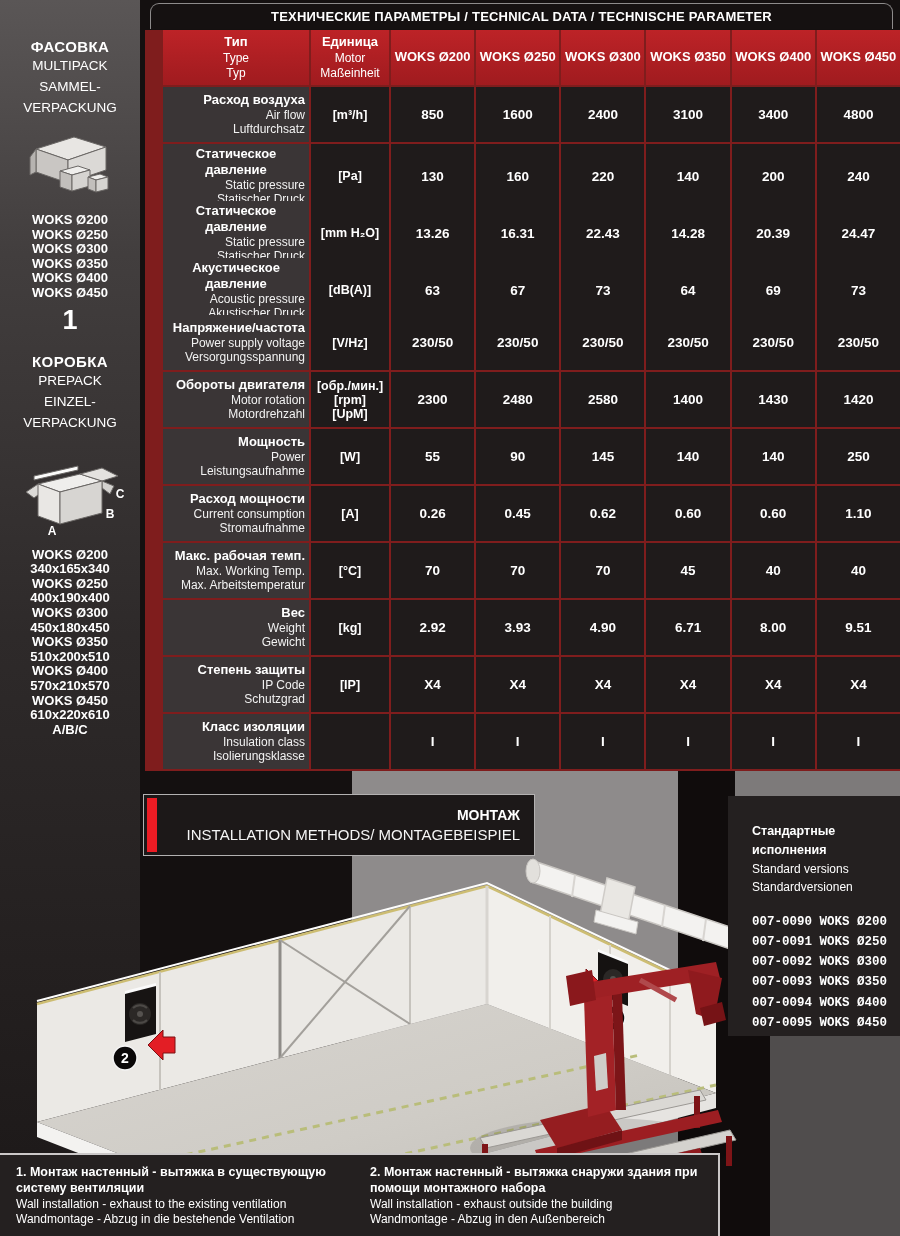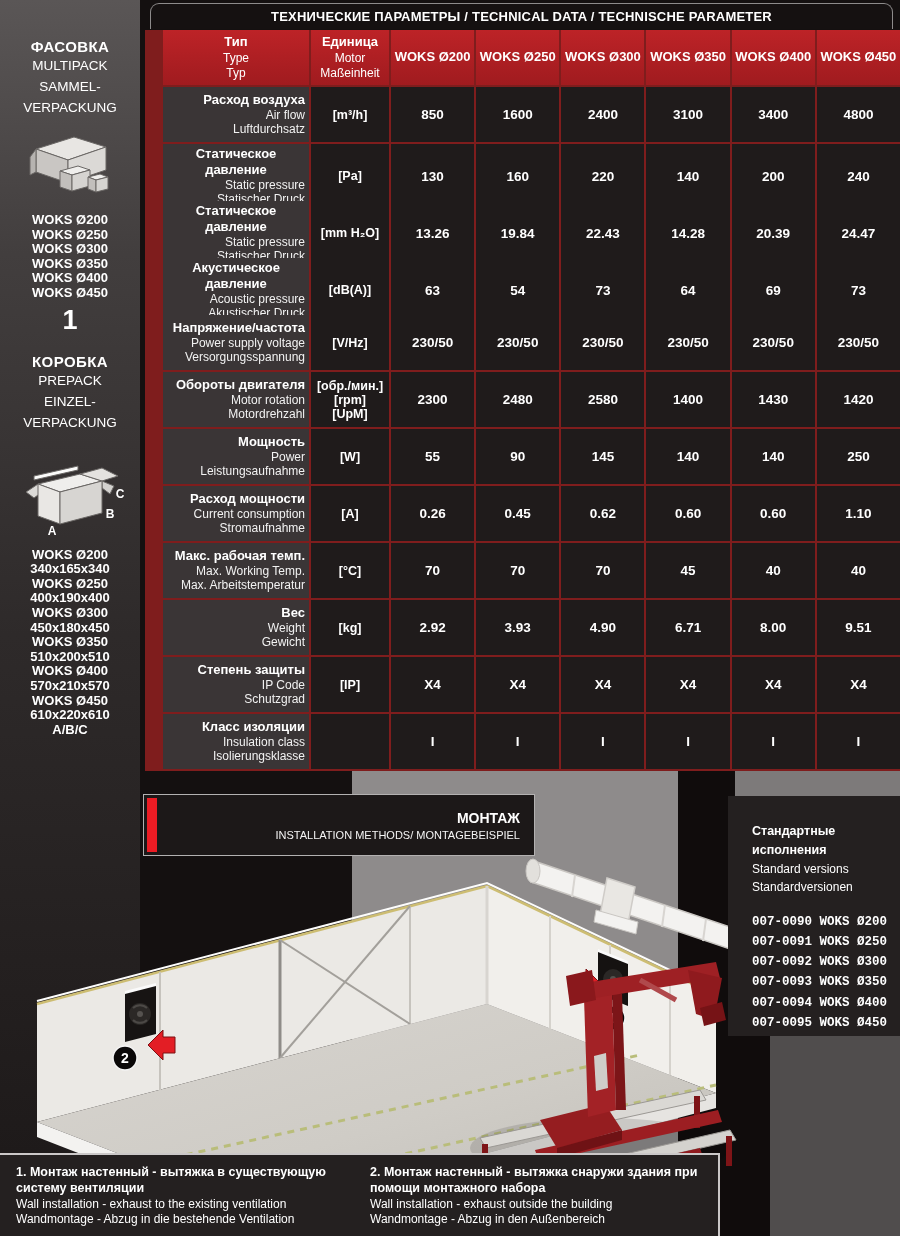--- a/index.html
+++ b/index.html
@@ -55,21 +55,21 @@
   .unit-line { font-size:12.5px; line-height:1.12; font-weight:bold; }
   
   .montage-bar {
     position:absolute; left:143px; top:794px; width:392px; height:62px; z-index:3;
     background:#1c1818; border:1px solid #b3b1b1;
     display:flex; flex-direction:column; justify-content:center; align-items:flex-end;
     padding-right:14px; gap:3px;
   }
   .montage-stripe { position:absolute; left:3px; top:3px; bottom:3px; width:10px; background:#ed1c24; }
   .montage-title { font-weight:bold; font-size:14px; }
-  .montage-sub   { font-size:11px; color:#f5f5f5; }
+  .montage-sub   { font-size:15px; color:#f5f5f5; }
   
   .versions {
     position:absolute; left:728px; top:796px; width:172px; height:240px; z-index:3;
     background:#242020; padding:26px 0 0 24px;
   }
   .ver-title { font-weight:bold; font-size:12.5px; line-height:1.5; }
   .ver-sub   { font-size:12px; line-height:1.5; }
   .ver-list  { margin-top:16px; }
   .ver-item  { font-weight:bold; font-size:12.5px; line-height:1.62;font-family:Liberation Mono, monospace; }
   
@@ -321,37 +321,37 @@
       <div class="t-row">
         <div class="cell label-cell">
           <div class="lab-main">Статическое давление</div>
           <div class="lab-sub">Static pressure</div>
           <div class="lab-sub">Statischer Druck</div>
         </div>
         <div class="cell unit-cell">
           <div class="unit-line">[mm H₂O]</div>
         </div>
         <div class="cell value-cell">13.26</div>
-        <div class="cell value-cell">19.84</div>
+        <div class="cell value-cell">16.31</div>
         <div class="cell value-cell">22.43</div>
         <div class="cell value-cell">14.28</div>
         <div class="cell value-cell">20.39</div>
         <div class="cell value-cell">24.47</div>
       </div>
       <div class="t-row">
         <div class="cell label-cell">
           <div class="lab-main">Акустическое давление</div>
           <div class="lab-sub">Acoustic pressure</div>
           <div class="lab-sub">Akustischer Druck</div>
         </div>
         <div class="cell unit-cell">
           <div class="unit-line">[dB(A)]</div>
         </div>
         <div class="cell value-cell">63</div>
-        <div class="cell value-cell">54</div>
+        <div class="cell value-cell">67</div>
         <div class="cell value-cell">73</div>
         <div class="cell value-cell">64</div>
         <div class="cell value-cell">69</div>
         <div class="cell value-cell">73</div>
       </div>
       <div class="t-row">
         <div class="cell label-cell">
           <div class="lab-main">Напряжение/частота</div>
           <div class="lab-sub">Power supply voltage</div>
           <div class="lab-sub">Versorgungsspannung</div>

